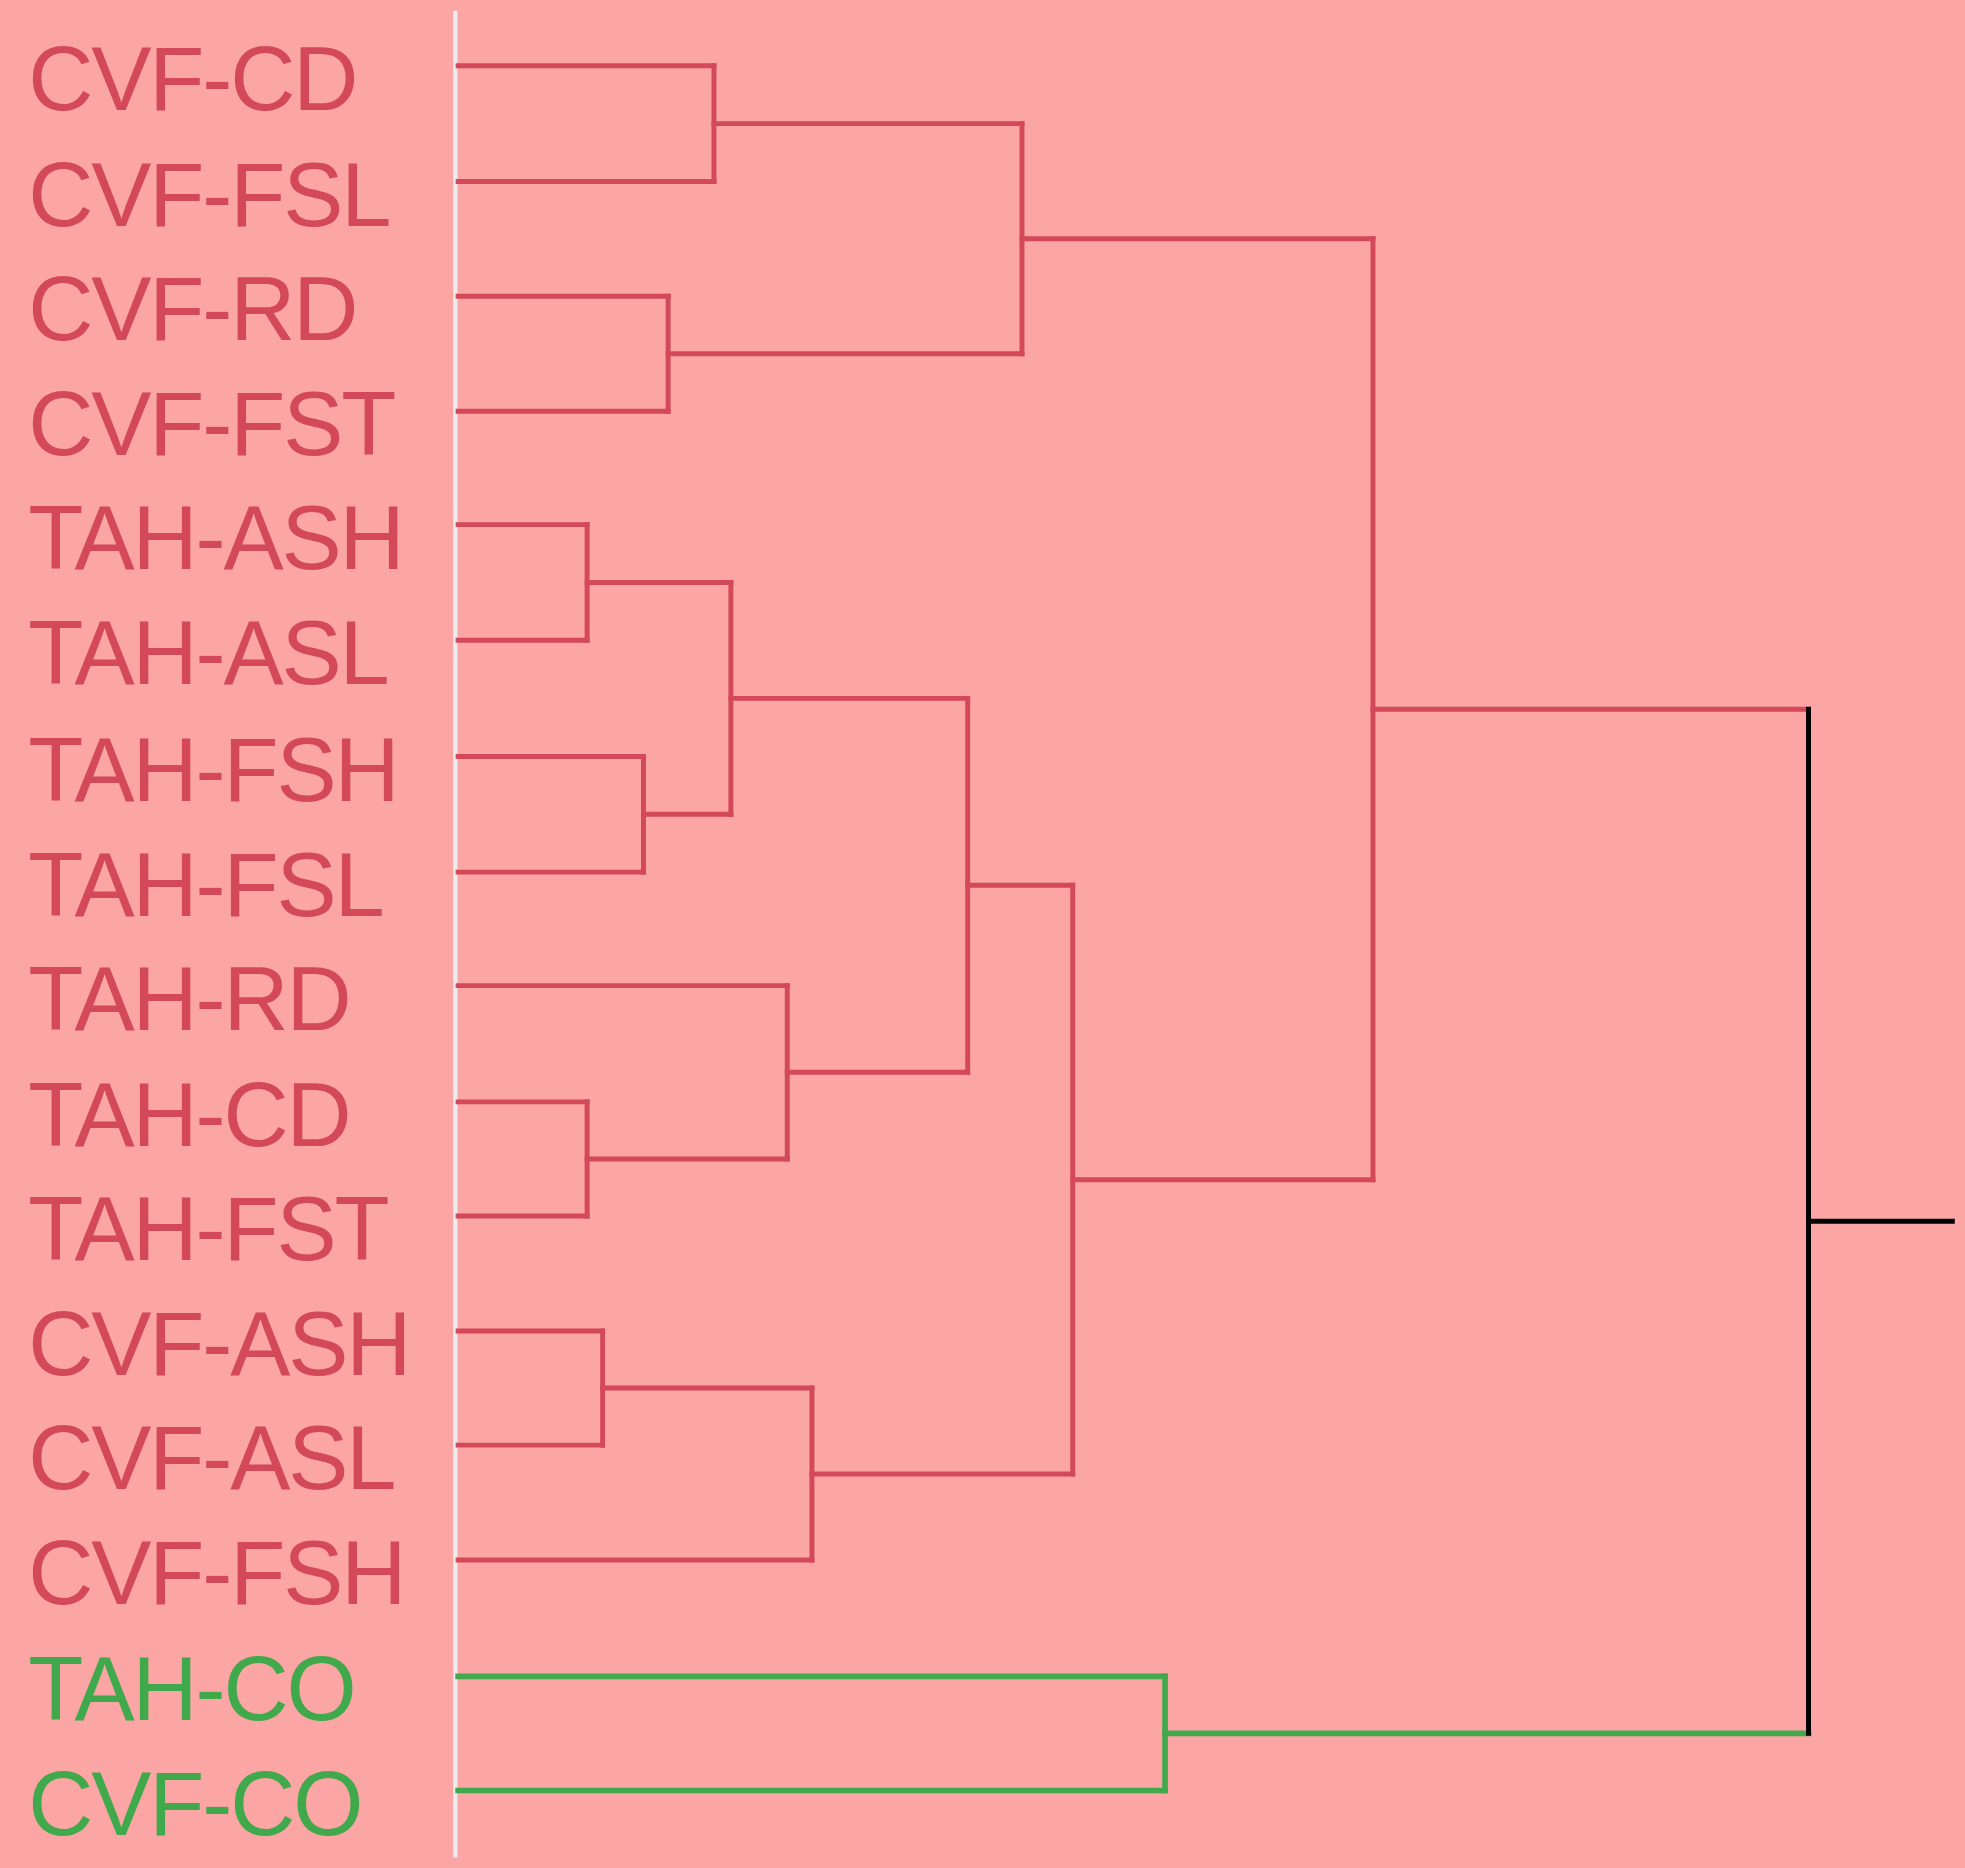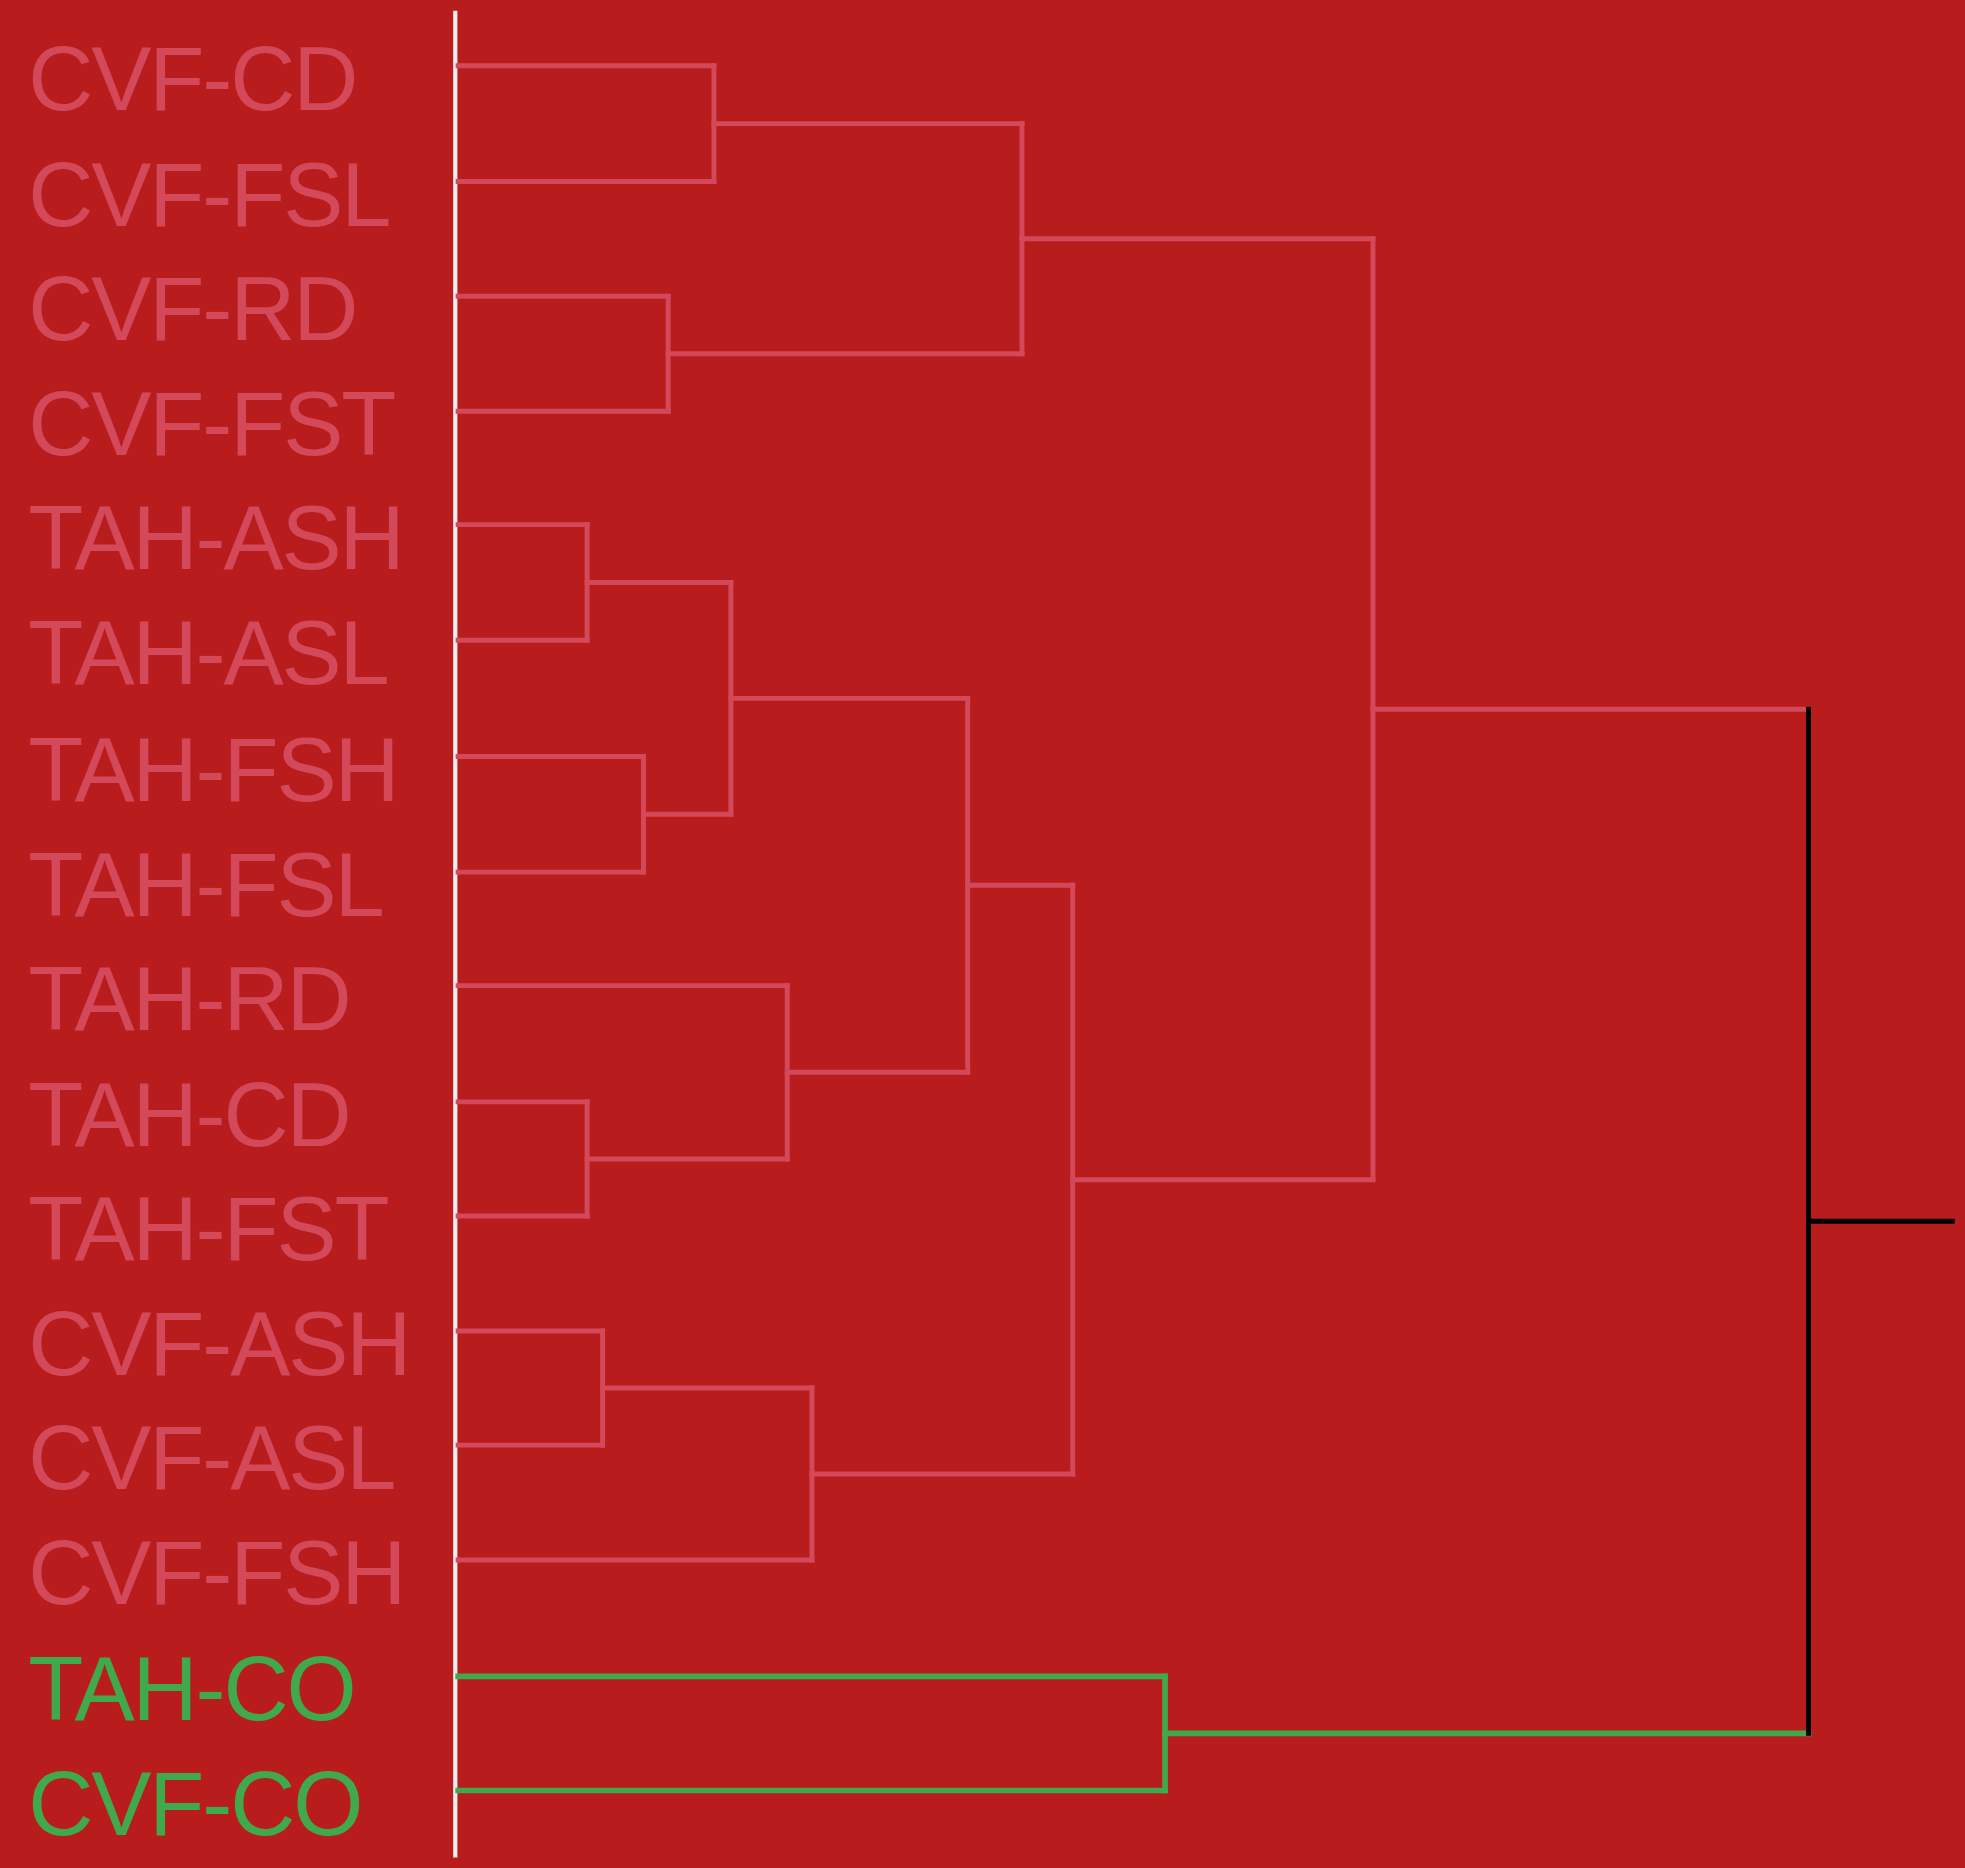--- a/index.html
+++ b/index.html
@@ -8,21 +8,21 @@
     background: #ffffff;
     width: 1965px;
     height: 1869px;
     overflow: hidden;
     font-family: "Liberation Sans", sans-serif;
   }
   .figure-wrap {
     position: relative;
     width: 1965px;
     height: 1869px;
-    background: #b91c1c;
+    background: #fca5a5;
   }
   svg.dendrogram {
     position: absolute;
     left: 0;
     top: 0;
     display: block;
   }
   svg.dendrogram text.leaf-label {
     font-family: "Liberation Sans", sans-serif;
     font-weight: 400;

